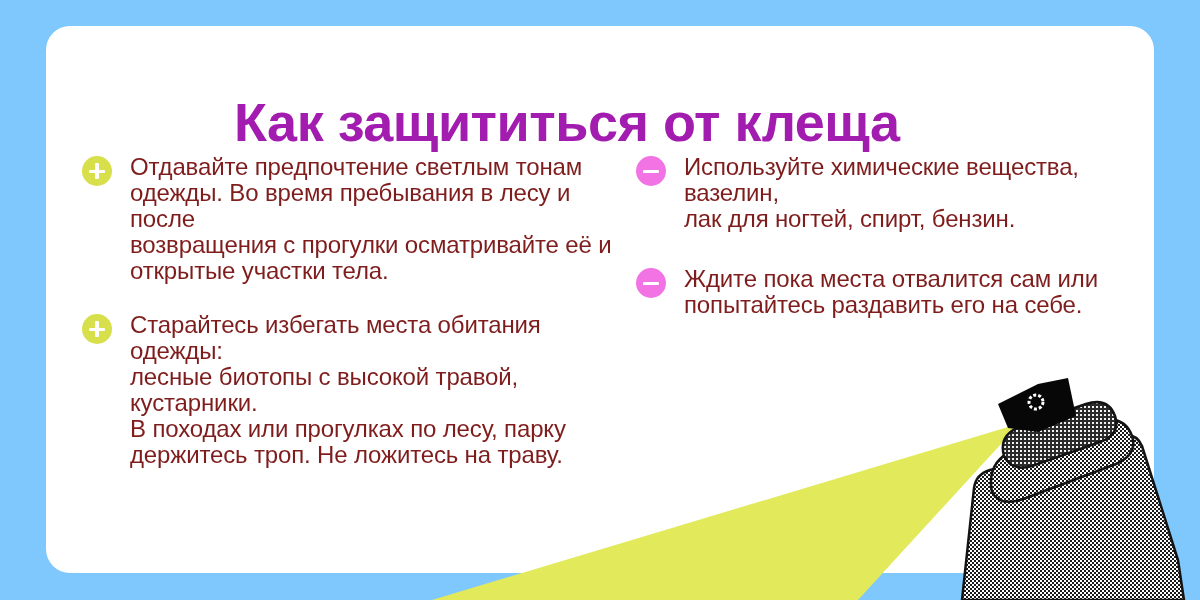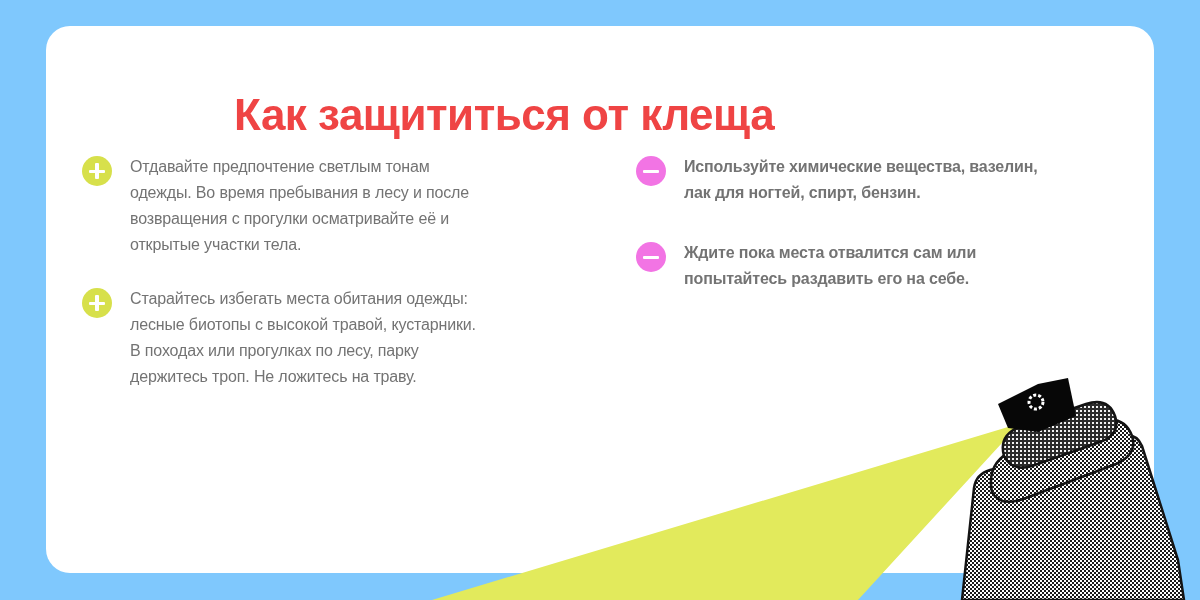--- a/index.html
+++ b/index.html
@@ -35,35 +35,35 @@
     border-radius: 24px;
     overflow: hidden;
   }
 
   
   #title {
     position: absolute;
     left: 188px;
     top: 28px;
     width: 940px;
-    font-size: 44px;
+    font-size: 54px;
     line-height: 64px;
     font-weight: bold;
-    color: #ef4444;
+    color: #a21caf;
     letter-spacing: -0.5px;
     white-space: nowrap;
   }
 
   
   .column {
     position: absolute;
     top: 128px;
   }
   #col-left  { left: 36px;  width: 540px; }
-  #col-right { left: 590px; width: 520px; font-weight: bold; }
+  #col-right { left: 590px; width: 520px; }
 
   .bullet {
     position: relative;
     display: block;
     padding-left: 48px;
     margin-bottom: 28px;
   }
   #col-right .bullet { margin-bottom: 34px; }
 
   .marker {
@@ -92,23 +92,23 @@
   }
   .marker .bar-v {
     left: 13.25px;
     top: 7px;
     width: 3.5px;
     height: 16px;
   }
 
   .bullet-text {
     display: block;
-    font-size: 16px;
+    font-size: 24px;
     line-height: 26px;
-    color: #737373;
+    color: #7f1d1d;
     white-space: pre-line;
     letter-spacing: -0.15px;
   }
 
   
   #spray-cone {
     position: absolute;
     left: 0;
     top: 0;
     width: 1200px;

